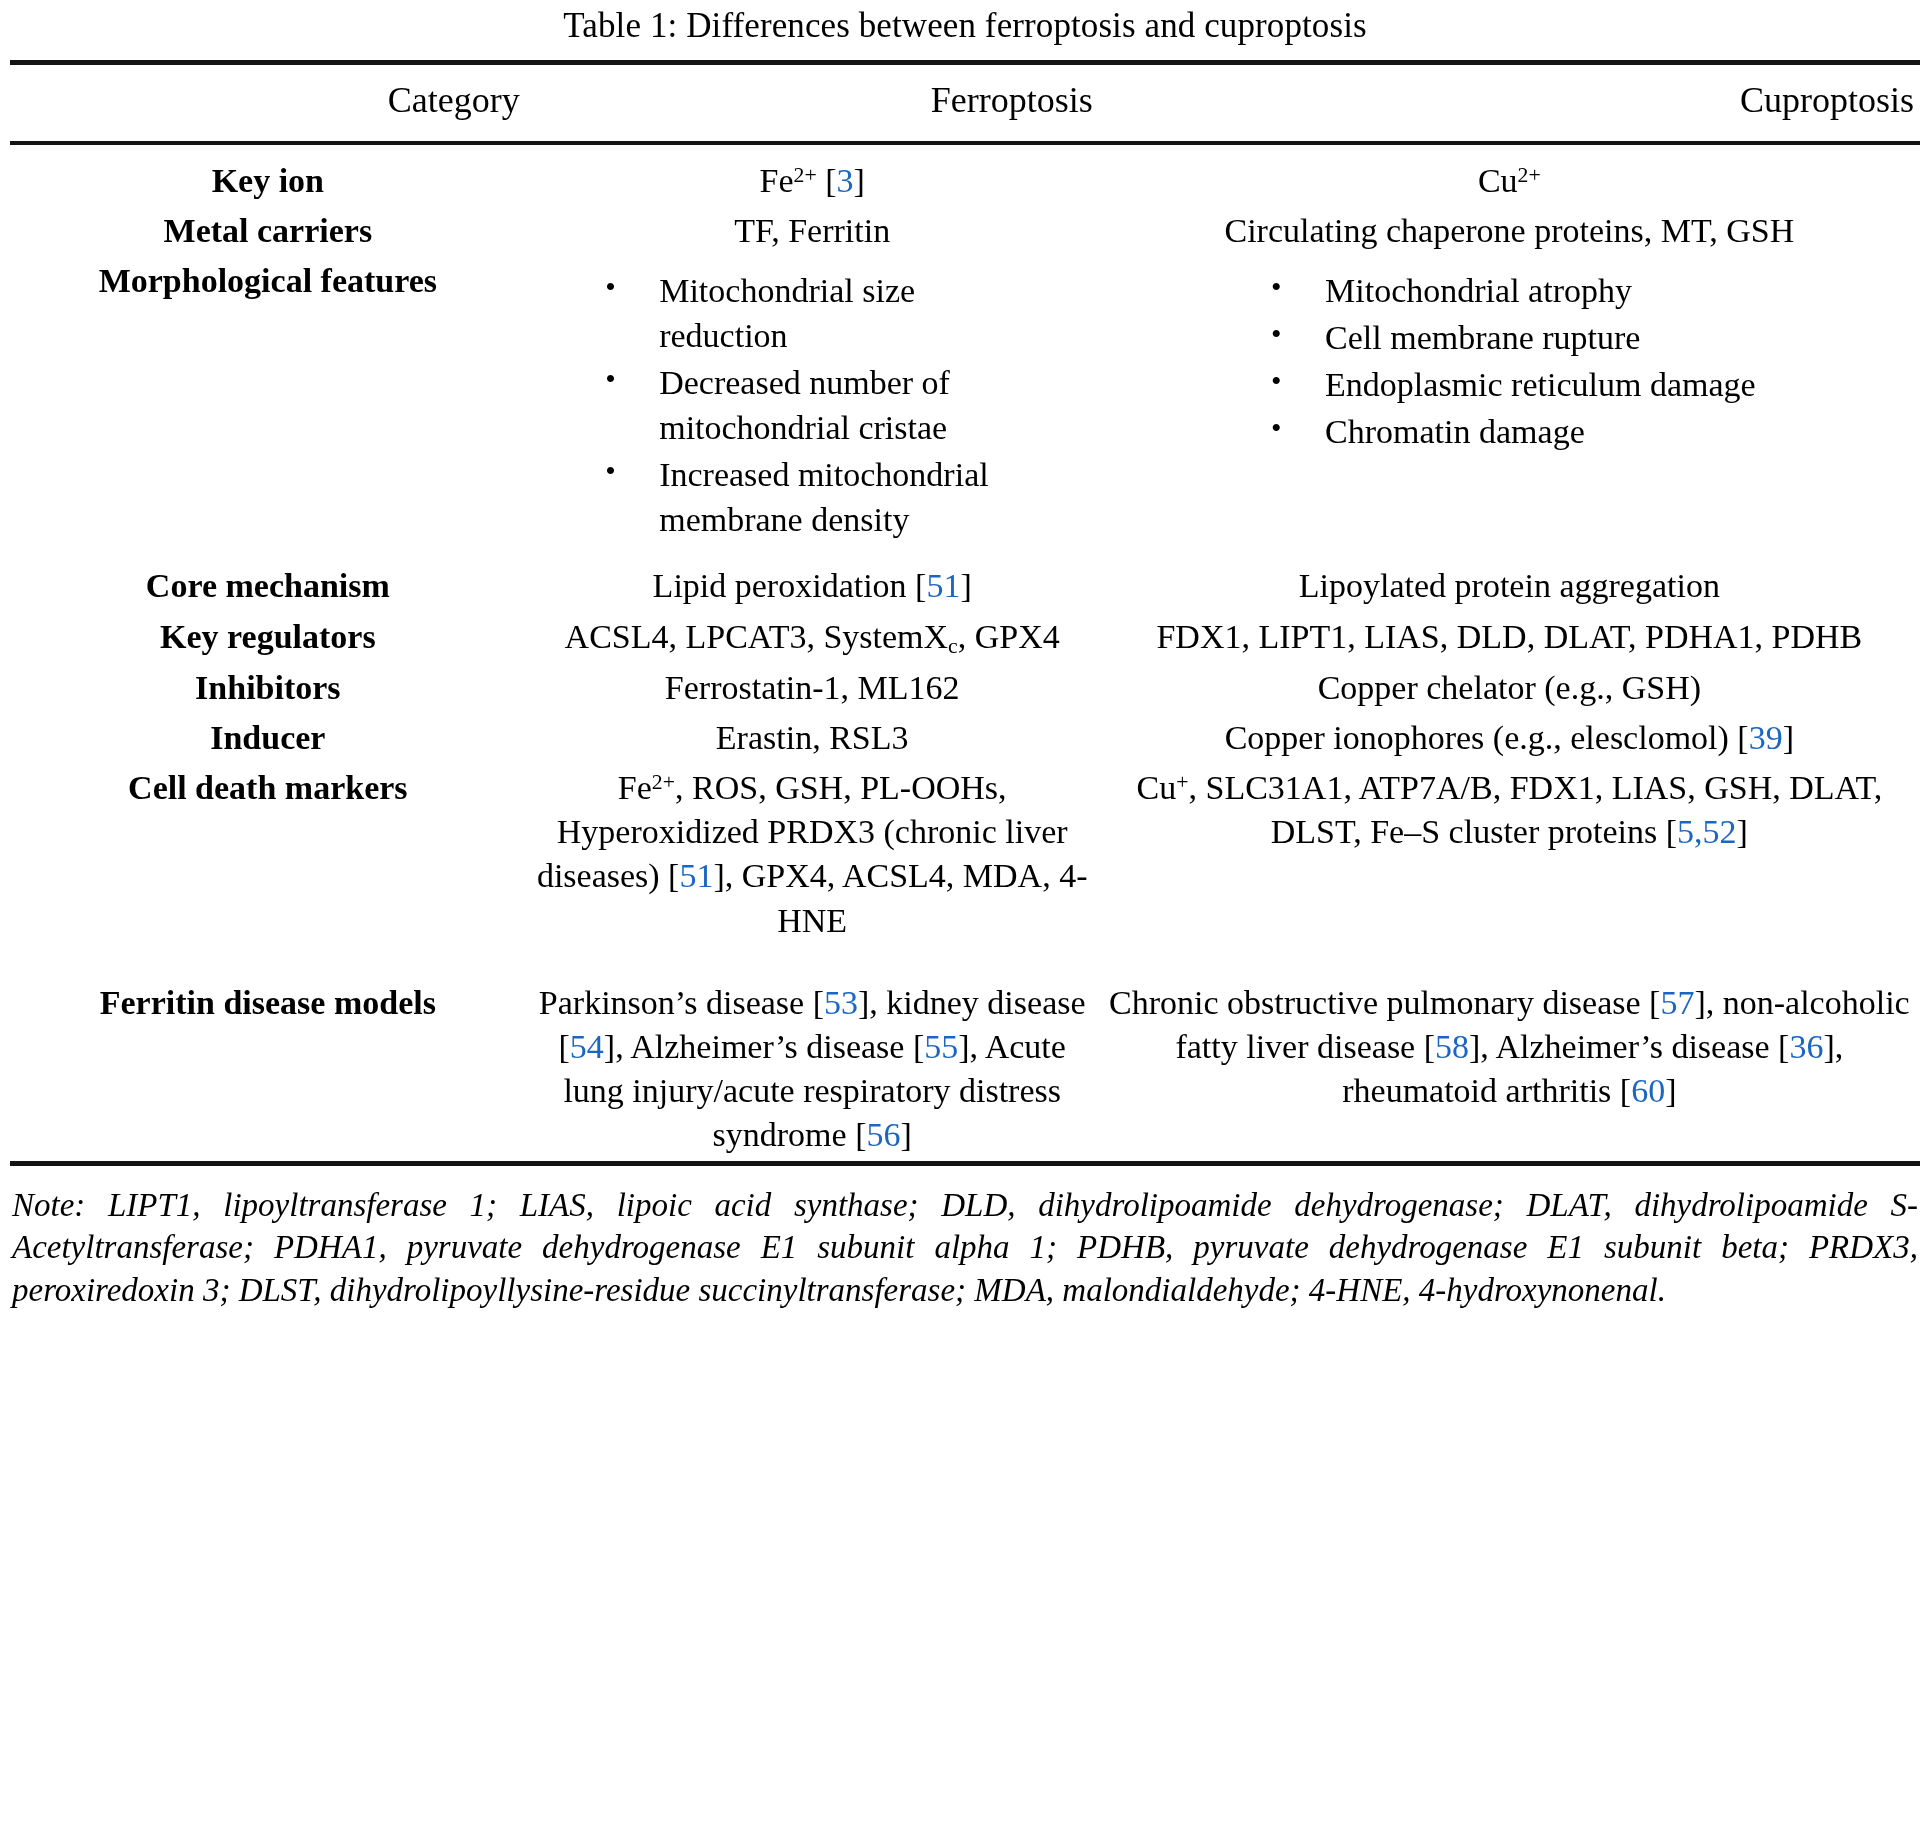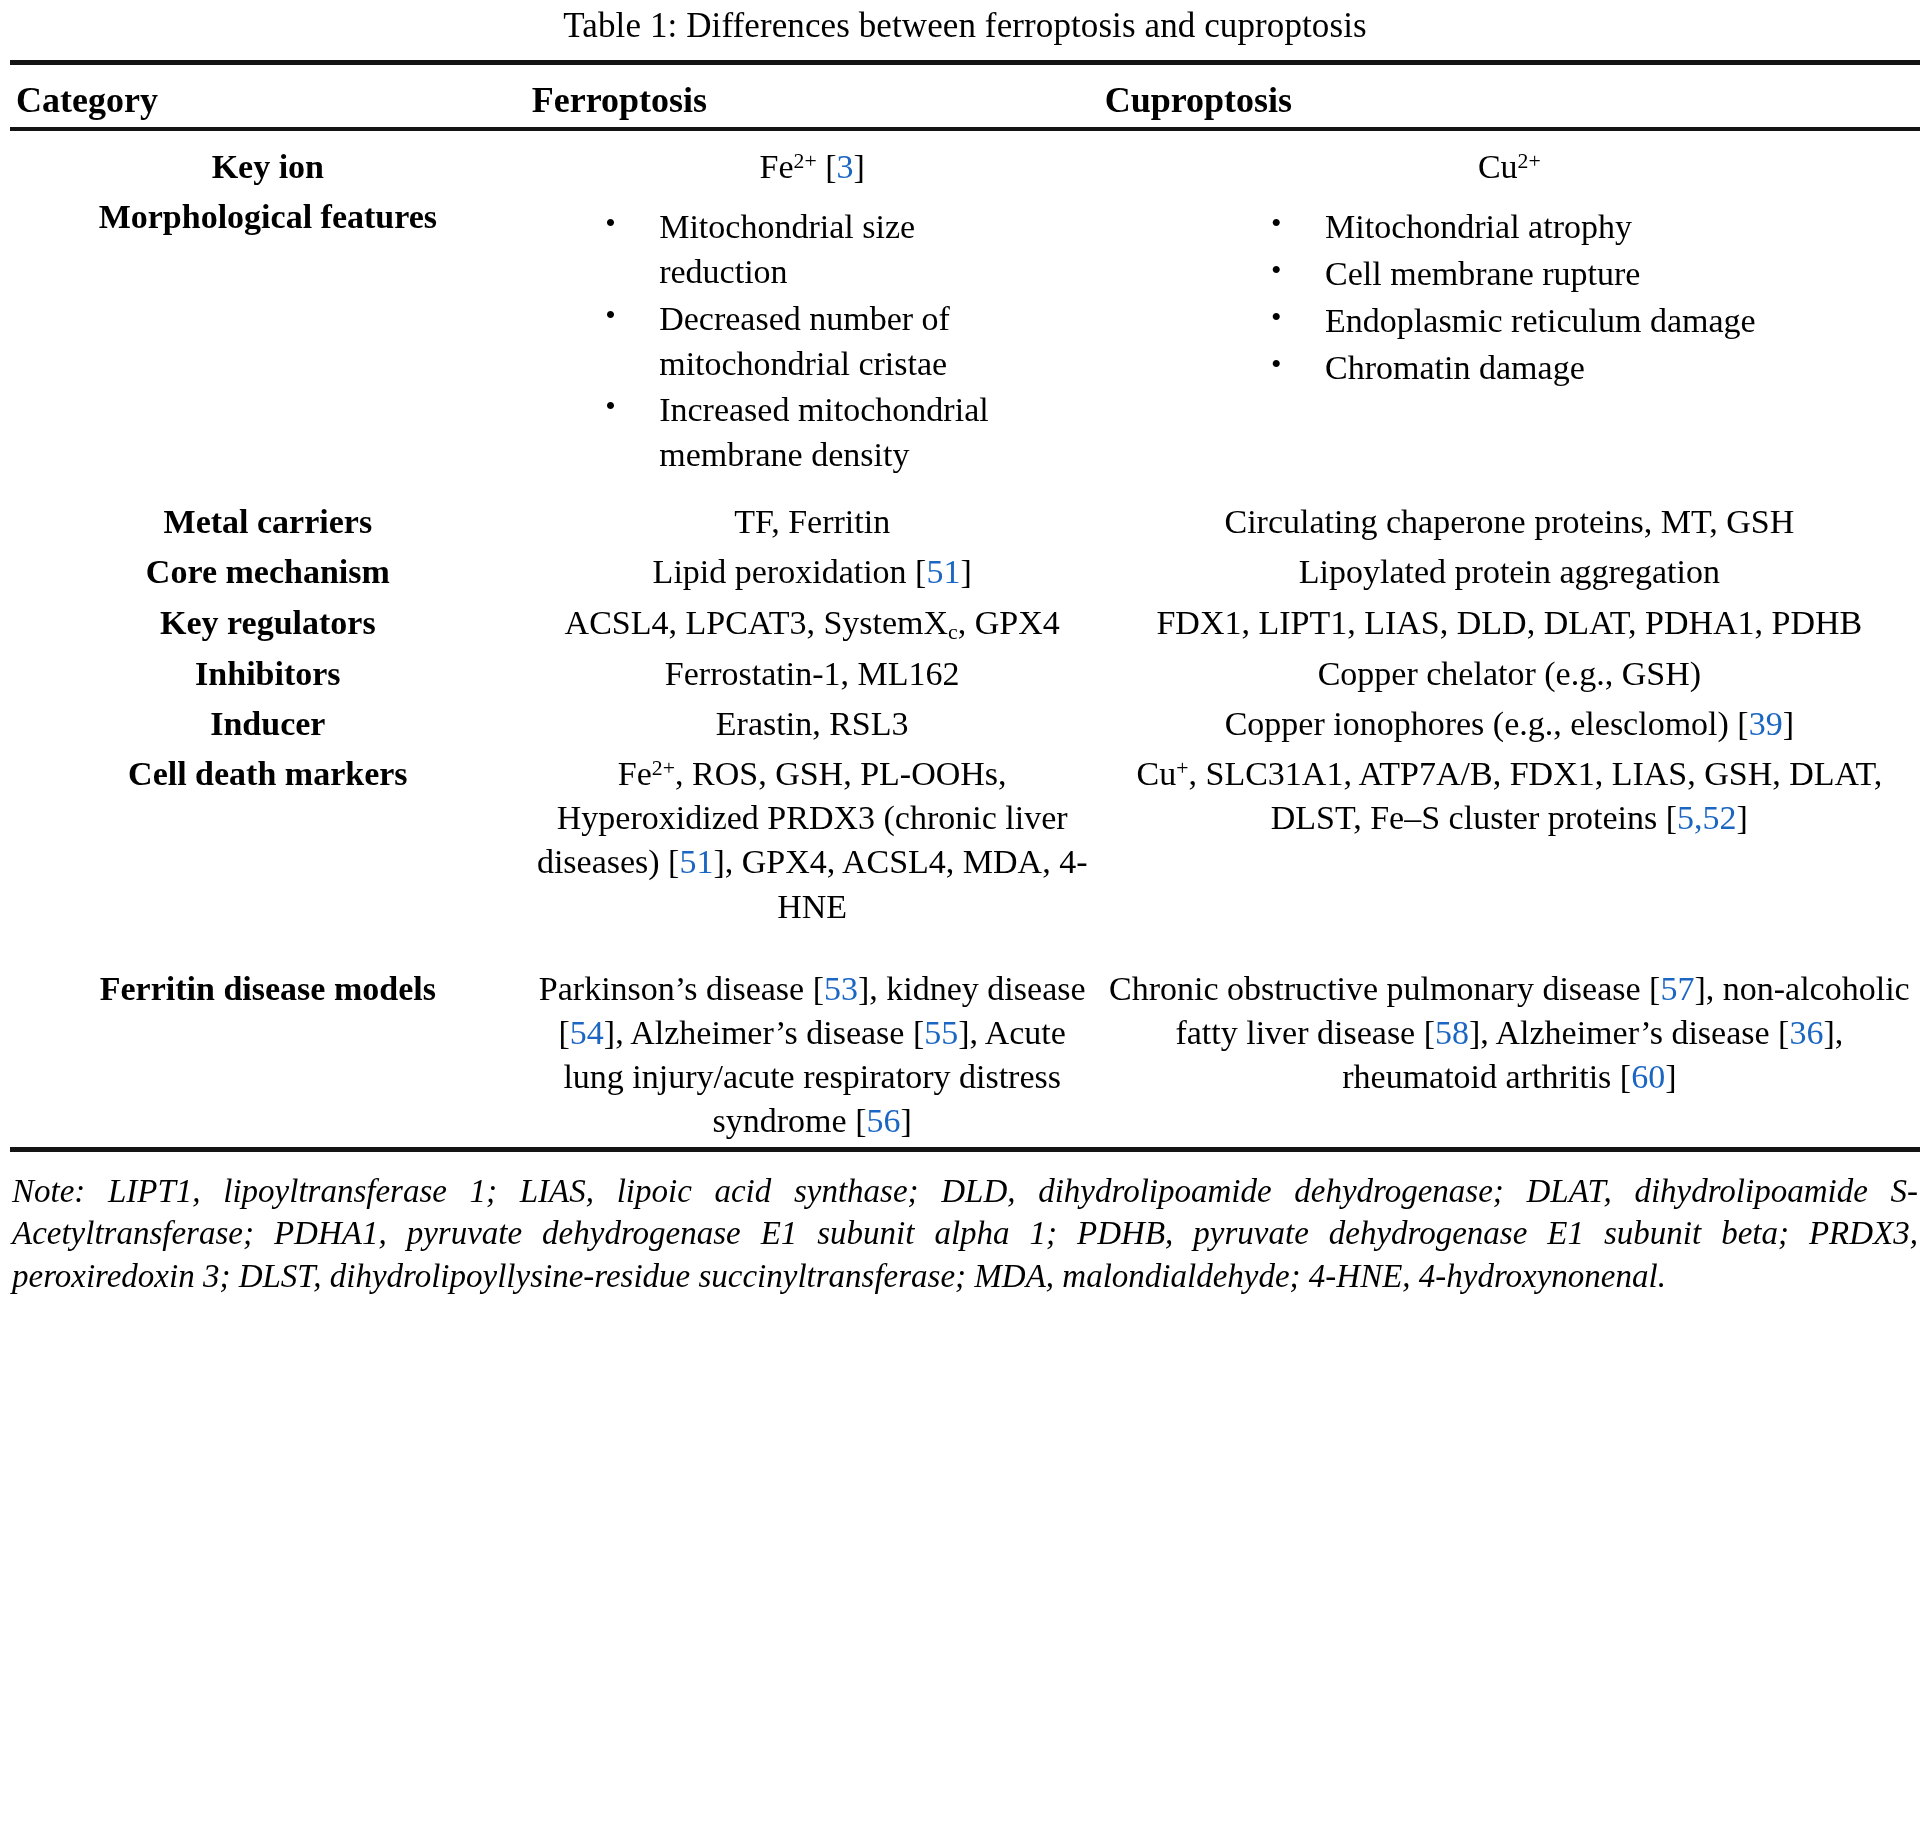--- a/index.html
+++ b/index.html
@@ -44,24 +44,24 @@
     width: 100%;
     border-collapse: collapse;
     table-layout: fixed;
     font-size: 34px;
   }
   table.main col.c1 { width: 27.0%; }
   table.main col.c2 { width: 30.0%; }
   table.main col.c3 { width: 43.0%; }
 
   table.main th {
-    font-weight: bold;
+    font-weight: normal;
     font-size: 36px;
-    text-align: left;
-    padding: 14px 6px 6px 6px;
+    text-align: right;
+    padding: 14px 6px 20px 6px;
     vertical-align: bottom;
   }
   table.main td {
     vertical-align: top;
     text-align: center;
     padding: 3px 6px;
     line-height: 1.30;
   }
   td.cat {
     font-weight: bold;
@@ -146,43 +146,43 @@
         <col class="c1">
         <col class="c2">
         <col class="c3">
       </colgroup>
     <tbody>
 
       <tr class="first-body">
         <td class="cat">Key ion</td>
         <td>Fe<sup>2+</sup> [<span class="ref">3</span>]</td>
         <td>Cu<sup>2+</sup></td>
+      </tr>
+
+      <tr>
+        <td class="cat">Metal carriers</td>
+        <td>TF, Ferritin</td>
+        <td>Circulating chaperone proteins, MT, GSH</td>
       </tr>
 
       <tr>
         <td class="cat">Morphological features</td>
         <td>
           <div class="bul-wrap narrow">
             <ul class="bul"><li>Mitochondrial size reduction</li><li>Decreased number of mitochondrial cristae</li><li>Increased mitochondrial membrane density</li></ul>
           </div>
         </td>
         <td>
           <div class="bul-wrap wide">
             <ul class="bul"><li>Mitochondrial atrophy</li><li>Cell membrane rupture</li><li>Endoplasmic reticulum damage</li><li>Chromatin damage</li></ul>
           </div>
         </td>
       </tr>
 
       <tr>
-        <td class="cat">Metal carriers</td>
-        <td>TF, Ferritin</td>
-        <td>Circulating chaperone proteins, MT, GSH</td>
-      </tr>
-
-      <tr>
         <td class="cat">Core mechanism</td>
         <td>Lipid peroxidation [<span class="ref">51</span>]</td>
         <td>Lipoylated protein aggregation</td>
       </tr>
 
       <tr>
         <td class="cat">Key regulators</td>
         <td>ACSL4, LPCAT3, SystemX<sub>c</sub>, GPX4</td>
         <td>FDX1, LIPT1, LIAS, DLD, DLAT, PDHA1, PDHB</td>
       </tr>

